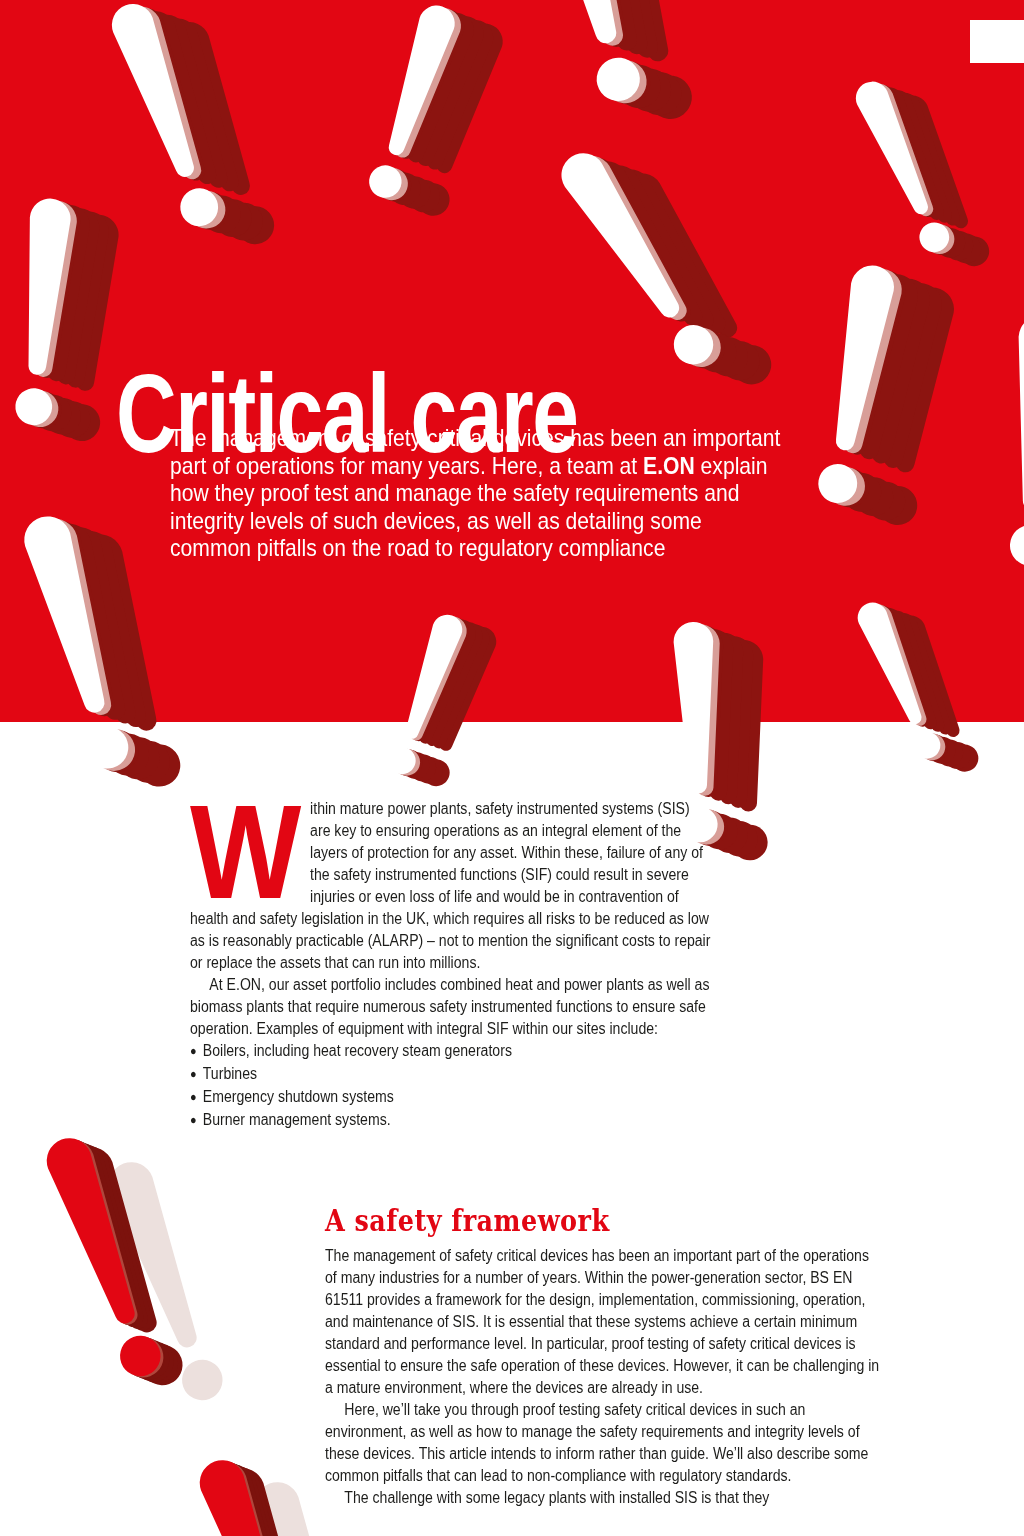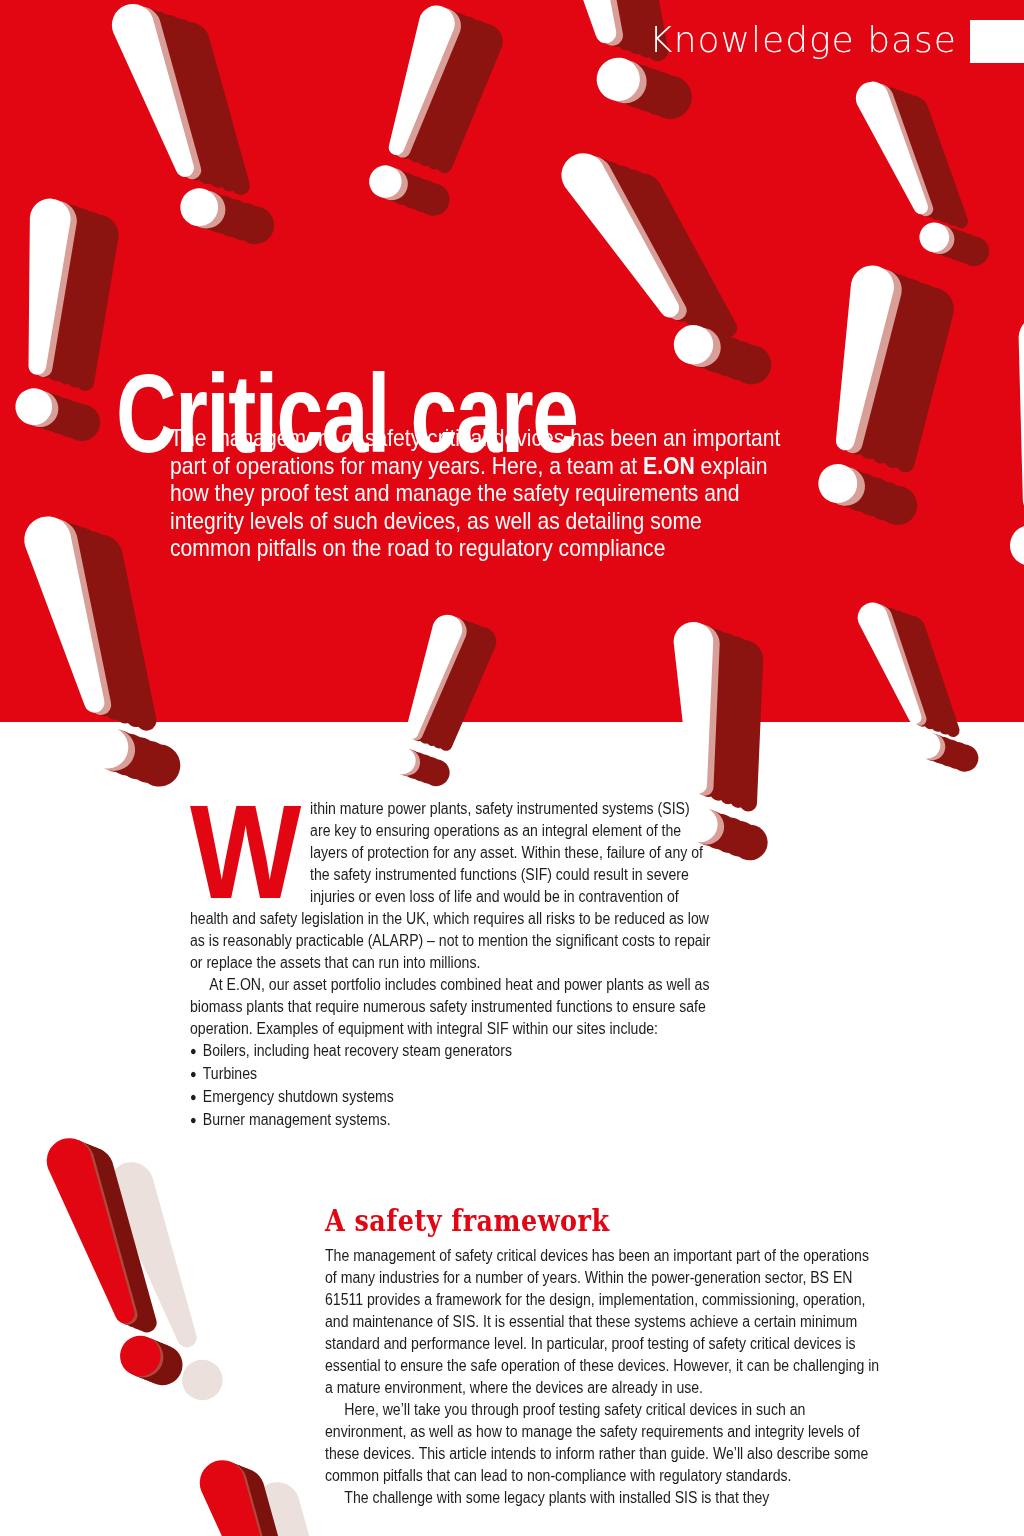--- a/index.html
+++ b/index.html
@@ -178,21 +178,20 @@
         <use href="#bang" transform="translate(282 1600) rotate(-20) scale(0.75)" fill="#7c120d"></use>
         <use href="#bang" transform="translate(278 1598.4) rotate(-20) scale(0.75)" fill="#7c120d"></use>
         <use href="#bang" transform="translate(274 1596.8) rotate(-20) scale(0.75)" fill="#7c120d"></use>
         <use href="#bang" transform="translate(270 1595.2) rotate(-20) scale(0.75)" fill="#7c120d"></use>
         <use href="#bang" transform="translate(266 1593.6) rotate(-20) scale(0.75)" fill="#7c120d"></use>
         <use href="#bang" transform="translate(264.6 1593.04) rotate(-20) scale(0.75)" fill="#b0463c"></use>
         <use href="#bang" transform="translate(262 1592) rotate(-20) scale(0.75)" fill="#e20613"></use>
       </g>
   </svg>
 
-  <div class="kb-label">Knowledge base</div>
   <div class="kb-box"></div>
 
   <h1 class="hero-title">Critical care</h1>
 
   <div class="standfirst">
     <span>The management of safety critical devices has been an important part of operations for many years. Here, a team at </span><b>E.ON</b><span> explain how they proof test and manage the safety requirements and integrity levels of such devices, as well as detailing some common pitfalls on the road to regulatory compliance</span>
   </div>
 
   <div class="article">
     <p><span class="dropcap">W</span><span>ithin mature power plants, safety instrumented systems (SIS) are key to ensuring operations as an integral element of the layers of protection for any asset. Within these, failure of any of the safety instrumented functions (SIF) could result in severe injuries or even loss of life and would be in contravention of health and safety legislation in the UK, which requires all risks to be reduced as low as is reasonably practicable (ALARP) – not to mention the significant costs to repair or replace the assets that can run into millions.</span></p>

